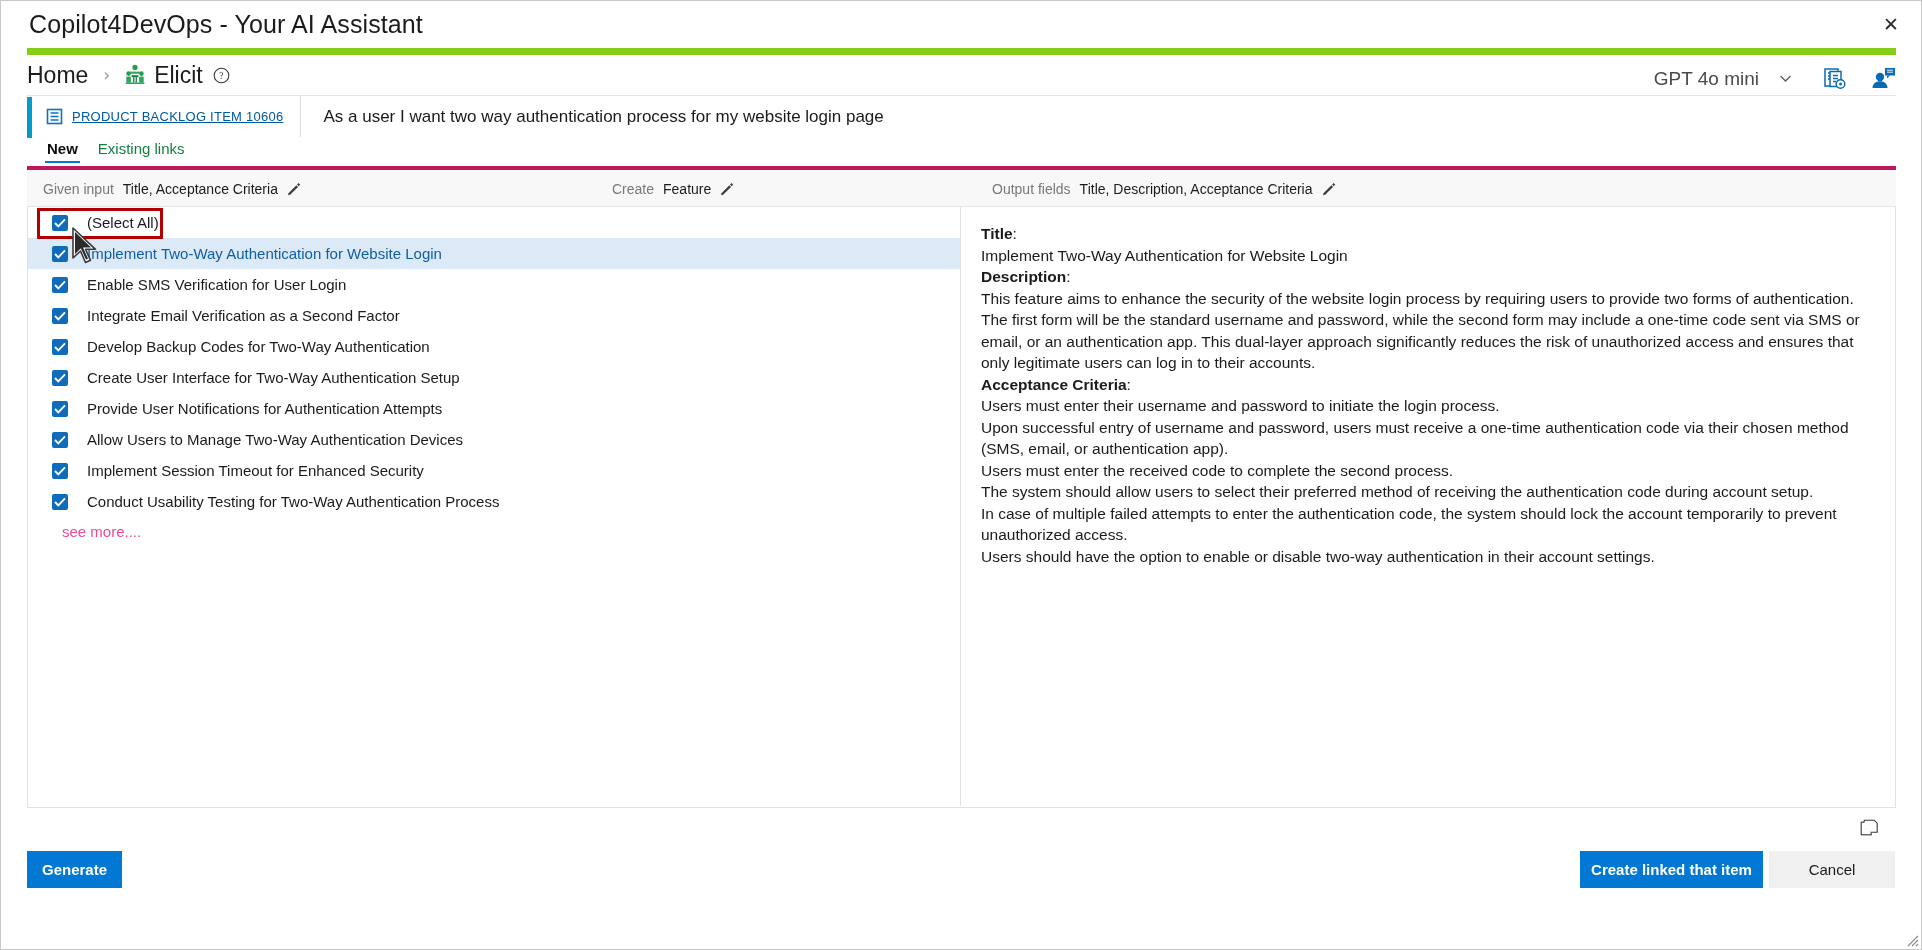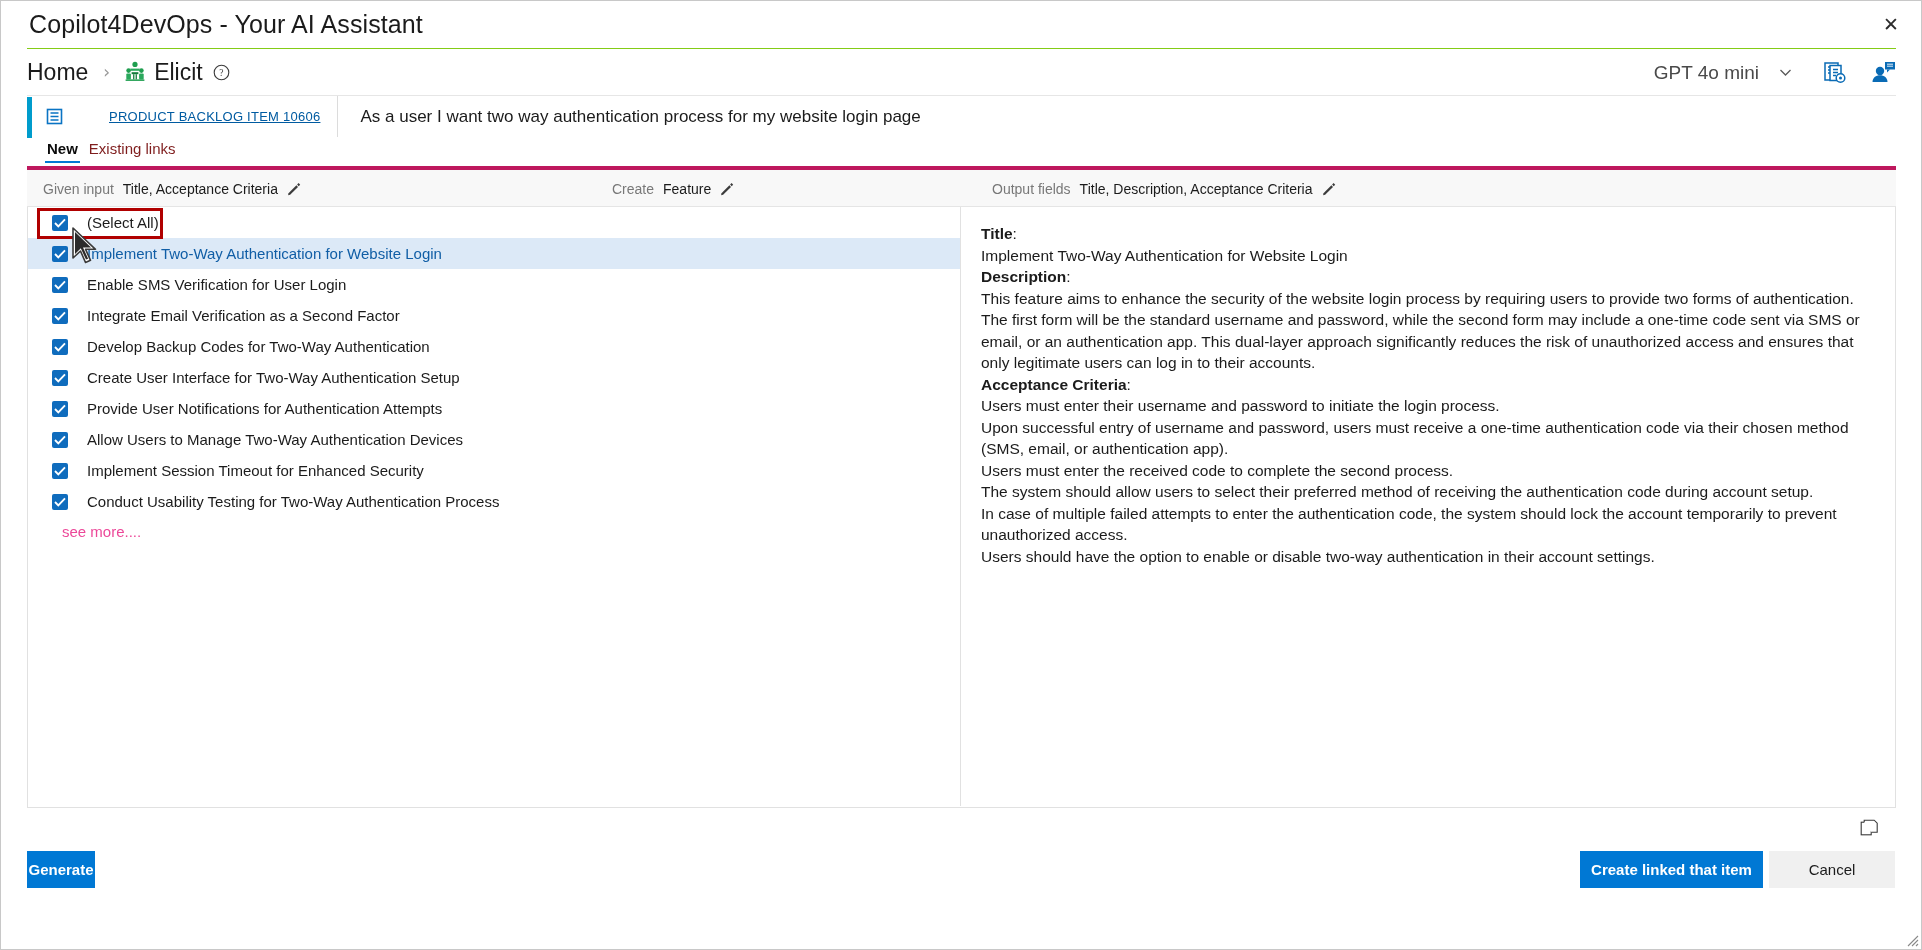--- a/index.html
+++ b/index.html
@@ -37,21 +37,21 @@
     width: 60px; height: 46px;
     display: flex; align-items: center; justify-content: center;
     font-size: 19px; color: #2b2b2b; cursor: pointer;
     font-family: "DejaVu Sans", sans-serif;
   }
 
   
   .crumbrow {
     position: absolute; left: 26px; top: 47px;
     width: 1869px; height: 47px;
-    border-top: 1px solid #84cc16;
+    border-top: 7px solid #84cc16;
     display: flex; align-items: center;
   }
   .crumb-home {
     font-size: 23px; color: #1b1b1b; font-weight: 400;
     cursor: pointer; white-space: nowrap;
   }
   .crumb-sep {
     font-size: 17px; color: #999; margin: 0 13px 0 15px;
     font-family: "DejaVu Sans", sans-serif;
   }
@@ -84,42 +84,41 @@
   }
   .wi-accent {
     position: absolute; left: 0; top: 1px;
     width: 5px; height: 41px; background: #009ccc;
   }
   .wi-left {
     display: flex; align-items: center;
     padding-left: 19px; height: 41px;
     border-right: 1px solid #dcdcdc;
     padding-right: 17px;
-    gap: 37px;
   }
   .wi-type-icon { width: 17px; height: 17px; display: block; margin-right: 9px; }
   .wi-id {
     font-size: 13px; color: #005ba1; text-decoration: underline;
     letter-spacing: 0.25px; cursor: pointer; white-space: nowrap;
     font-weight: 400;
   }
   .wi-title {
     margin-left: 22px; font-size: 17px; color: #1b1b1b; white-space: nowrap;
   }
 
   
   .tabs {
     position: absolute; left: 26px; top: 136px;
     width: 1869px; height: 33px;
     display: flex; align-items: center;
     border-bottom: 4px solid #be185d;
   }
   .tab {
-    font-size: 15px; color: #7f1d1d; padding: 0 2px 6px 2px;
-    margin-left: 7px; cursor: pointer; position: relative;
+    font-size: 15px; color: #15803d; padding: 0 2px 6px 2px;
+    margin-left: 16px; cursor: pointer; position: relative;
     white-space: nowrap;
   }
   .tab:first-child { margin-left: 18px; }
   .tab.active { font-weight: 700; color: #0b0b0b; }
   .tab.active::after {
     content: ""; position: absolute; left: 0; right: 0; bottom: 0;
     height: 2px; background: #0078d4;
   }
 
   
@@ -203,21 +202,21 @@
     width: 19px; height: 19px; cursor: pointer; display: block;
   }
   .btn {
     position: absolute; height: 37px;
     display: flex; align-items: center; justify-content: center;
     font-size: 15px; cursor: pointer; border: none; user-select: none;
     font-family: "Liberation Sans", sans-serif;
   }
   .btn-primary { background: #0078d4; color: #ffffff; font-weight: 700; }
   .btn-neutral { background: #f0f0f0; color: #1b1b1b; }
-  #generate-button { left: 26px; top: 850px; width: 68px; }
+  #generate-button { left: 26px; top: 850px; width: 95px; }
   #create-linked-button { left: 1579px; top: 850px; width: 183px; }
   #cancel-button { left: 1768px; top: 850px; width: 126px; }
   .grip {
     position: absolute; right: 2px; bottom: 2px;
     width: 14px; height: 14px; pointer-events: none;
   }
 </style>
 </head>
 <body>
 

